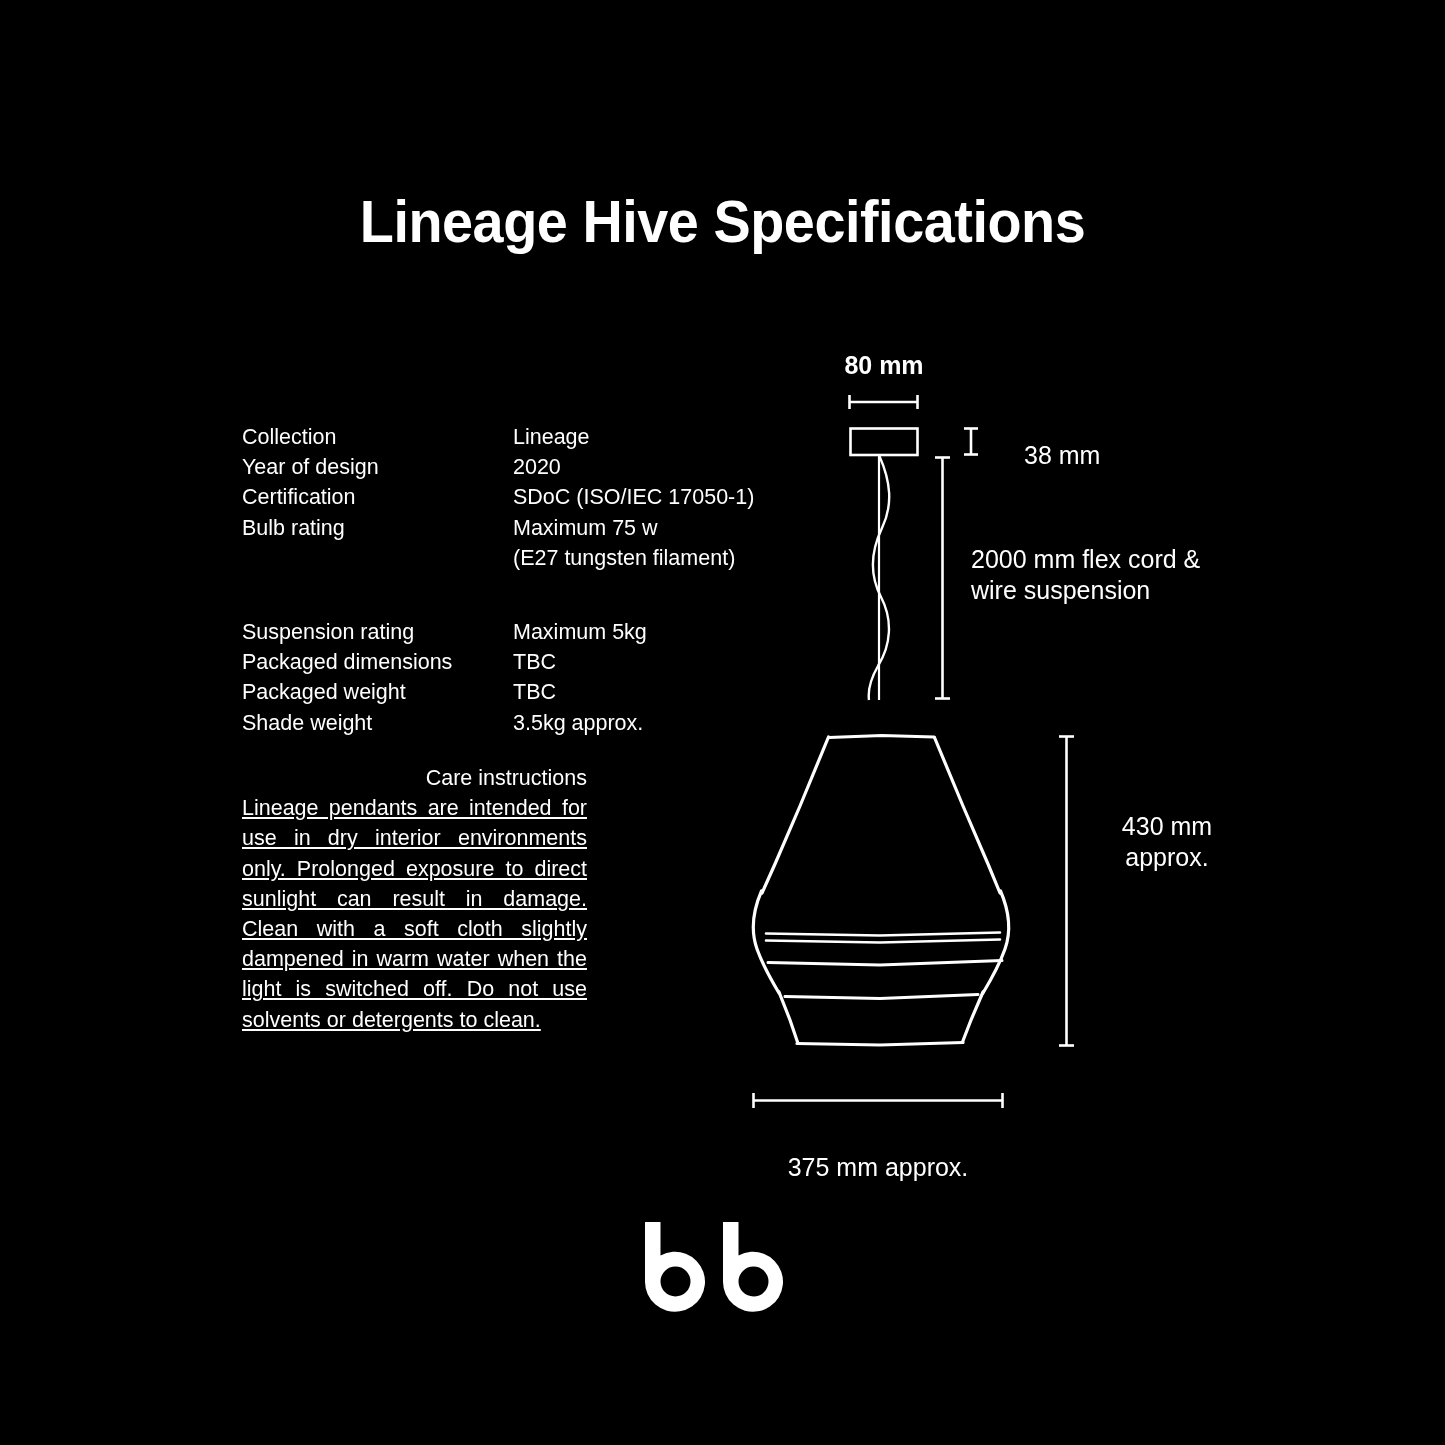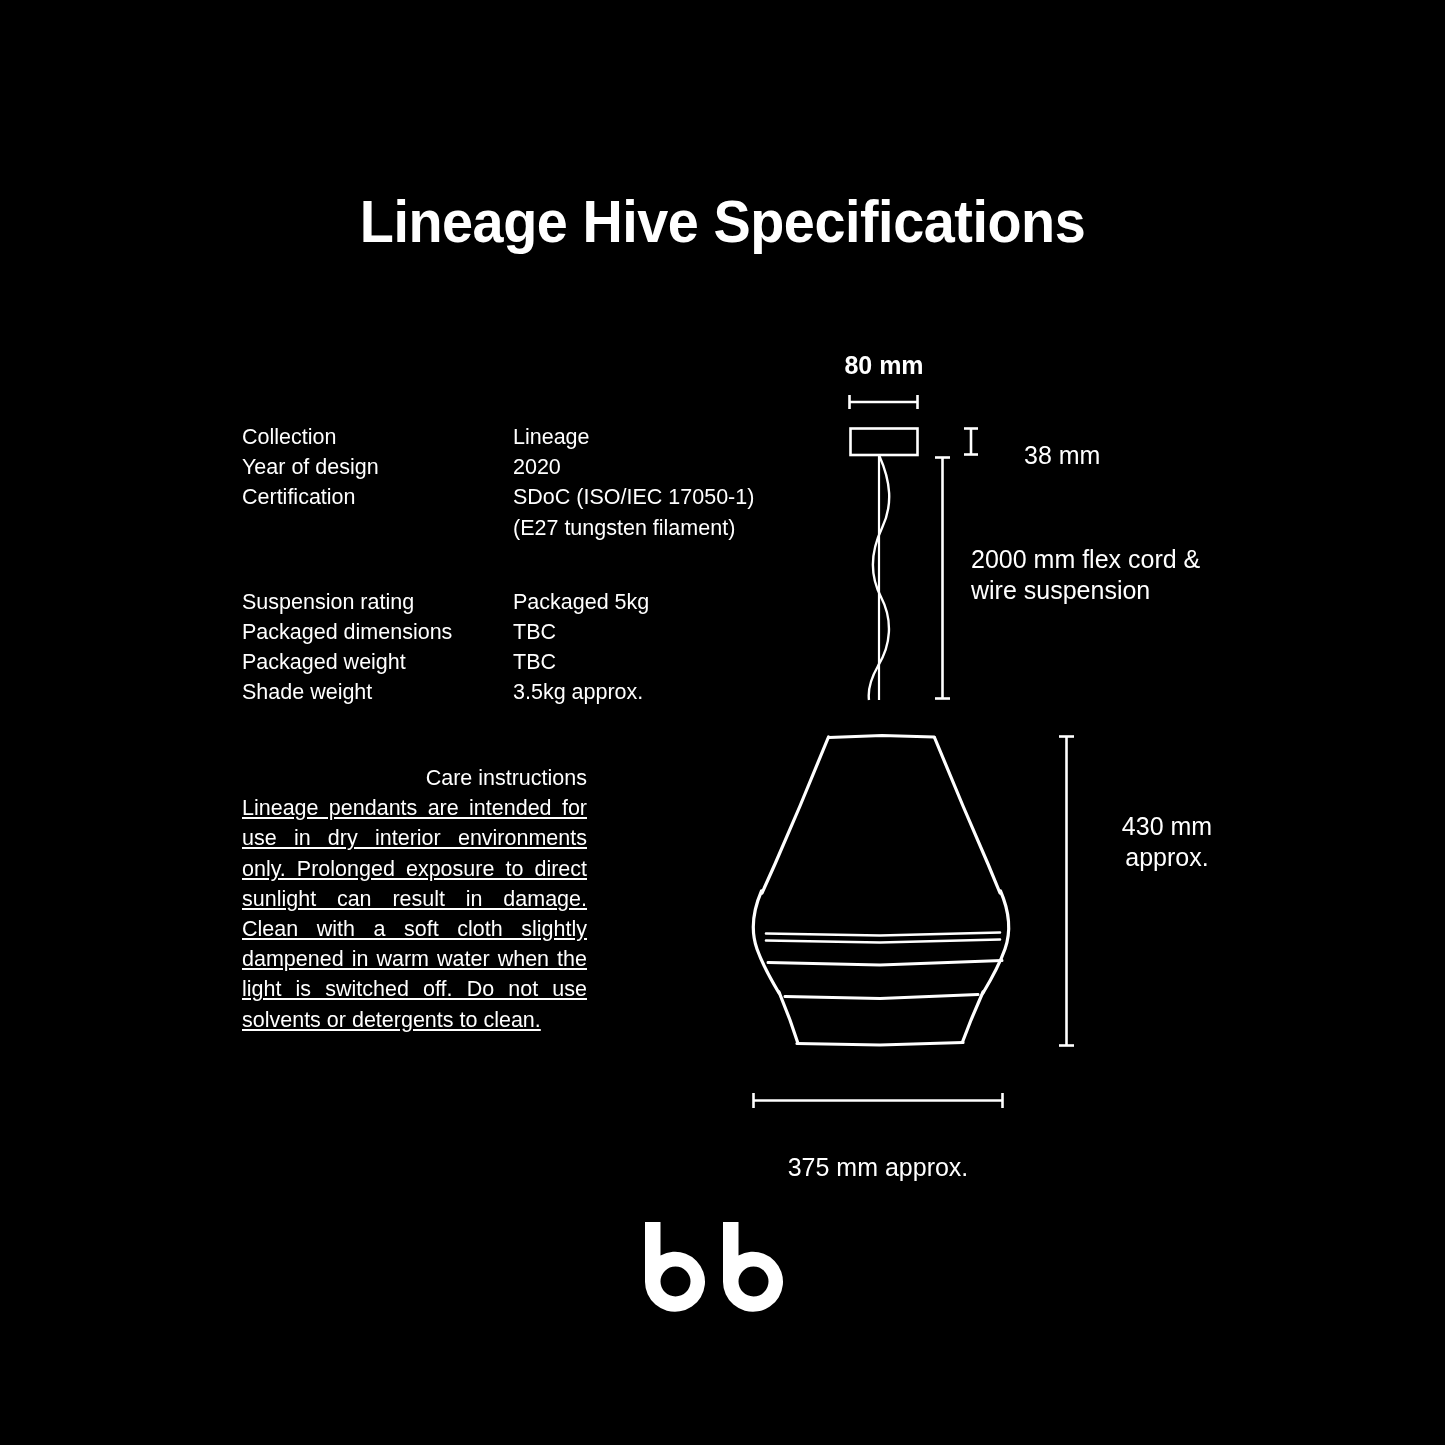--- a/index.html
+++ b/index.html
@@ -155,26 +155,30 @@
     <div class="spec-row">
       <div class="spec-label">Year of design</div>
       <div class="spec-value">2020</div>
     </div>
 
     <div class="spec-row">
       <div class="spec-label">Certification</div>
       <div class="spec-value">SDoC (ISO/IEC 17050-1)</div>
     </div>
 
+    <div class="spec-row">
+      <div class="spec-label">Bulb rating</div>
+      <div class="spec-value">Maximum 75 w</div>
+    </div>
 
     <div class="spec-cont">(E27 tungsten filament)</div>
 
     <div class="spec-row gap-before">
       <div class="spec-label">Suspension rating</div>
-      <div class="spec-value">Packaged 5kg</div>
+      <div class="spec-value">Maximum 5kg</div>
     </div>
 
     <div class="spec-row">
       <div class="spec-label">Packaged dimensions</div>
       <div class="spec-value">TBC</div>
     </div>
 
     <div class="spec-row">
       <div class="spec-label">Packaged weight</div>
       <div class="spec-value">TBC</div>

